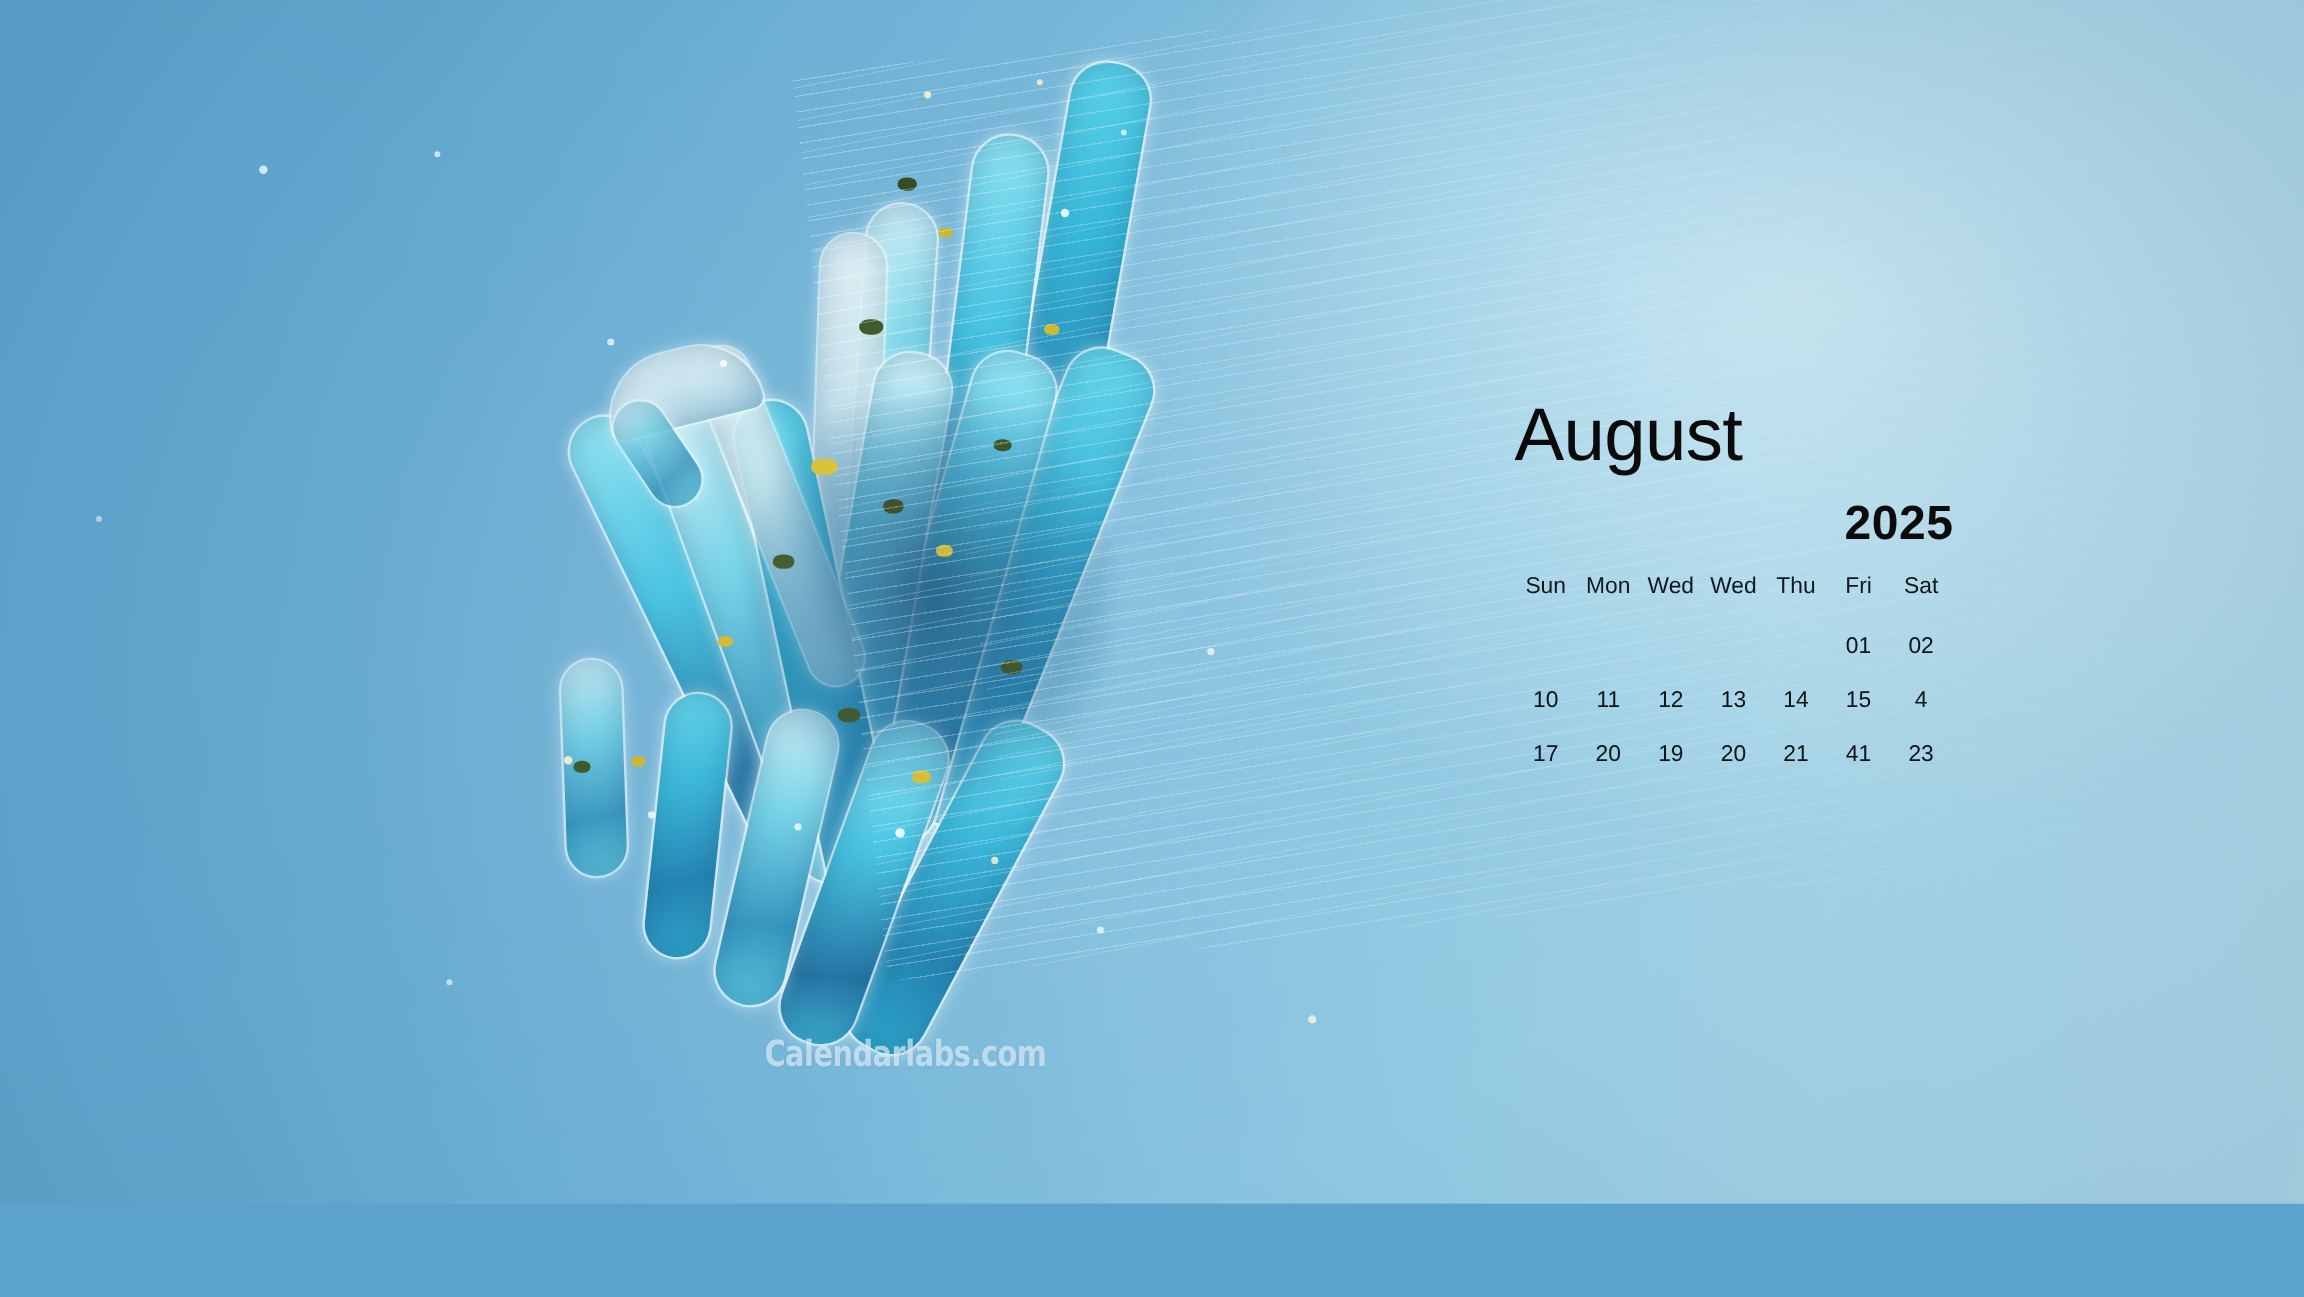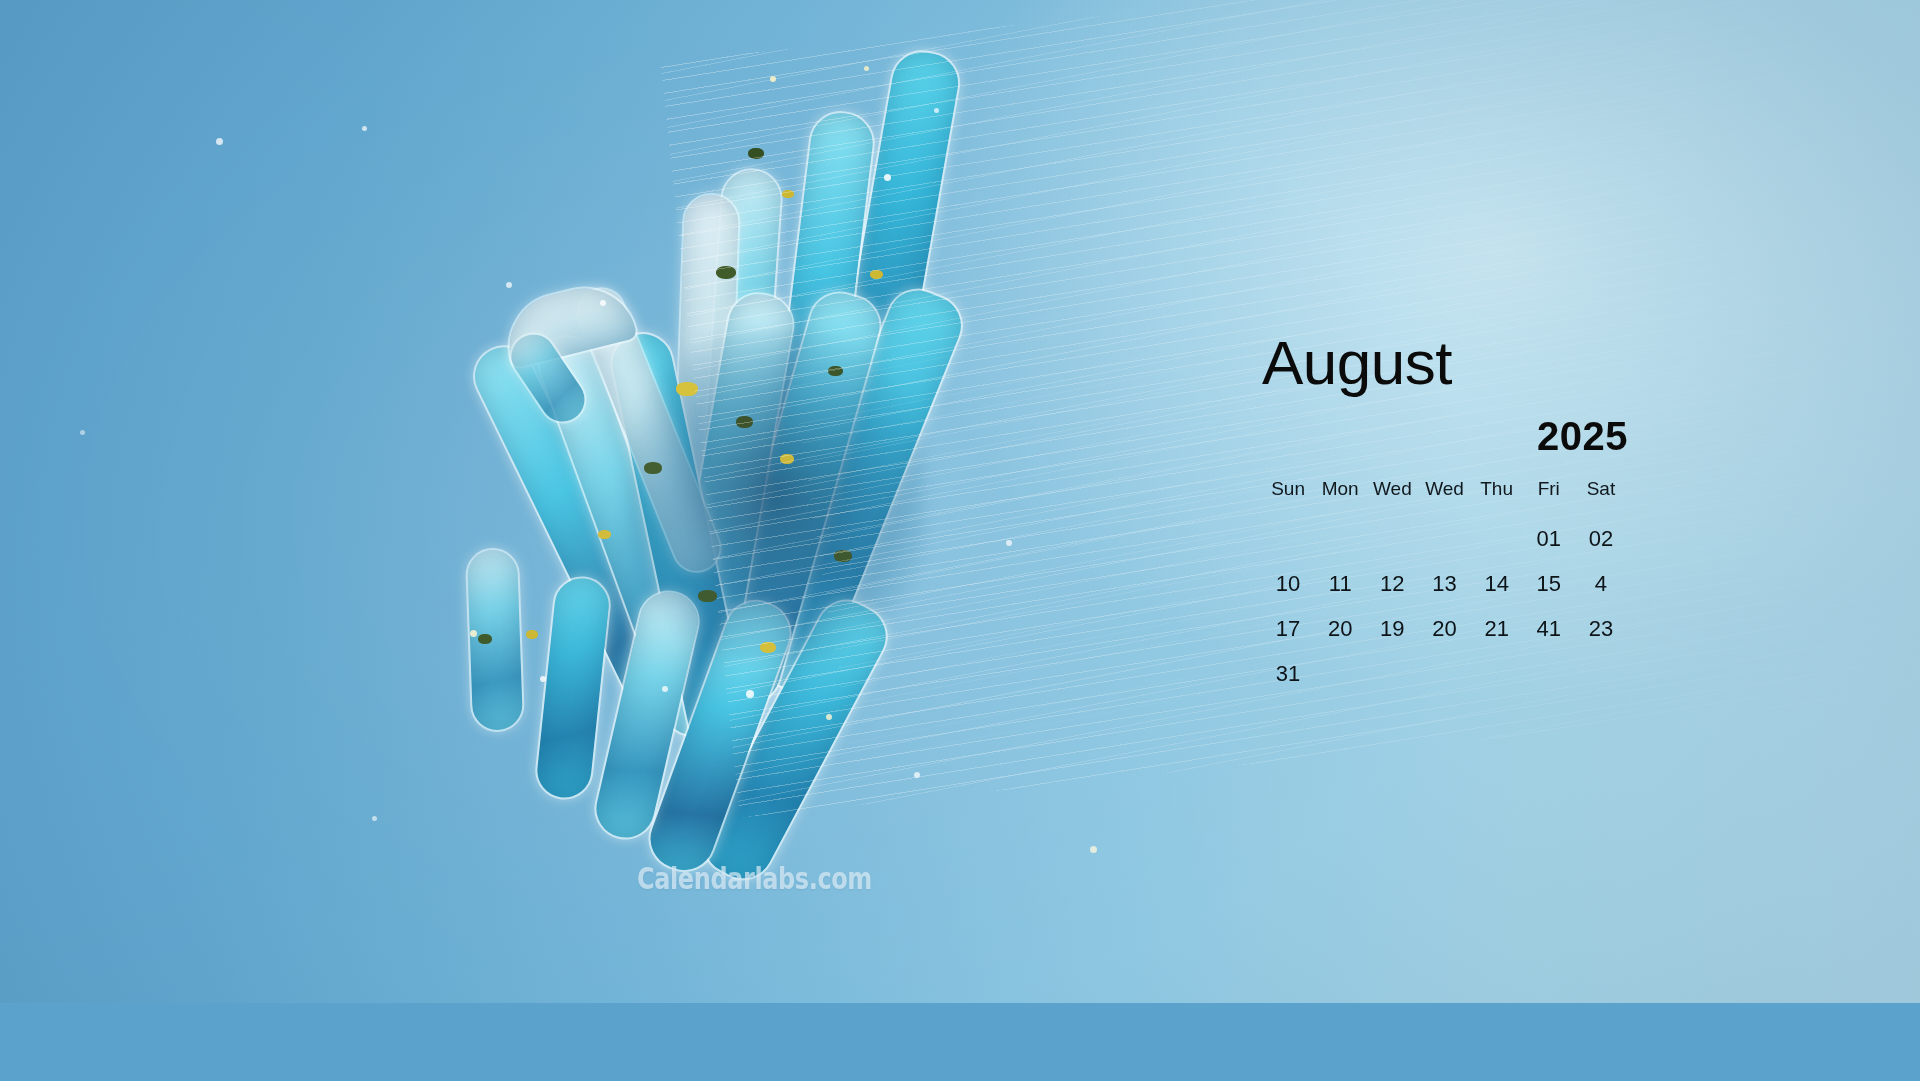--- a/index.html
+++ b/index.html
@@ -77,21 +77,21 @@
     margin-top:22px;padding-right:54px;letter-spacing:.5px;
   }
   table.cal-grid{
     border-collapse:collapse;margin-top:22px;width:365px;
   }
   table.cal-grid th{
     font-size:19px;font-weight:400;color:#10181d;
     padding:0 0 16px 0;text-align:center;width:52px;
   }
   table.cal-grid td{
-    font-size:22px;font-weight:400;color:#0d1317;
+    font-size:19px;font-weight:400;color:#0d1317;
     padding:6px 0;text-align:center;height:33px;width:52px;
   }
   td.empty{color:transparent;}
 
   
   .watermark{
     position:absolute;left:637px;top:861px;
     font-family:"DejaVu Sans", sans-serif;
     font-size:30px;font-weight:700;
     color:rgba(235,245,252,.62);
@@ -212,28 +212,19 @@
         </tr>
         <tr>
           <td>17</td>
           <td>20</td>
           <td>19</td>
           <td>20</td>
           <td>21</td>
           <td>41</td>
           <td>23</td>
         </tr>
-        <tr>
-          <td>31</td>
-          <td class="empty"></td>
-          <td class="empty"></td>
-          <td class="empty"></td>
-          <td class="empty"></td>
-          <td class="empty"></td>
-          <td class="empty"></td>
-        </tr>
       </tbody>
     </table>
   </div>
 
   <div class="watermark">Calendarlabs.com</div>
 
 </div>
 
 </body></html>

